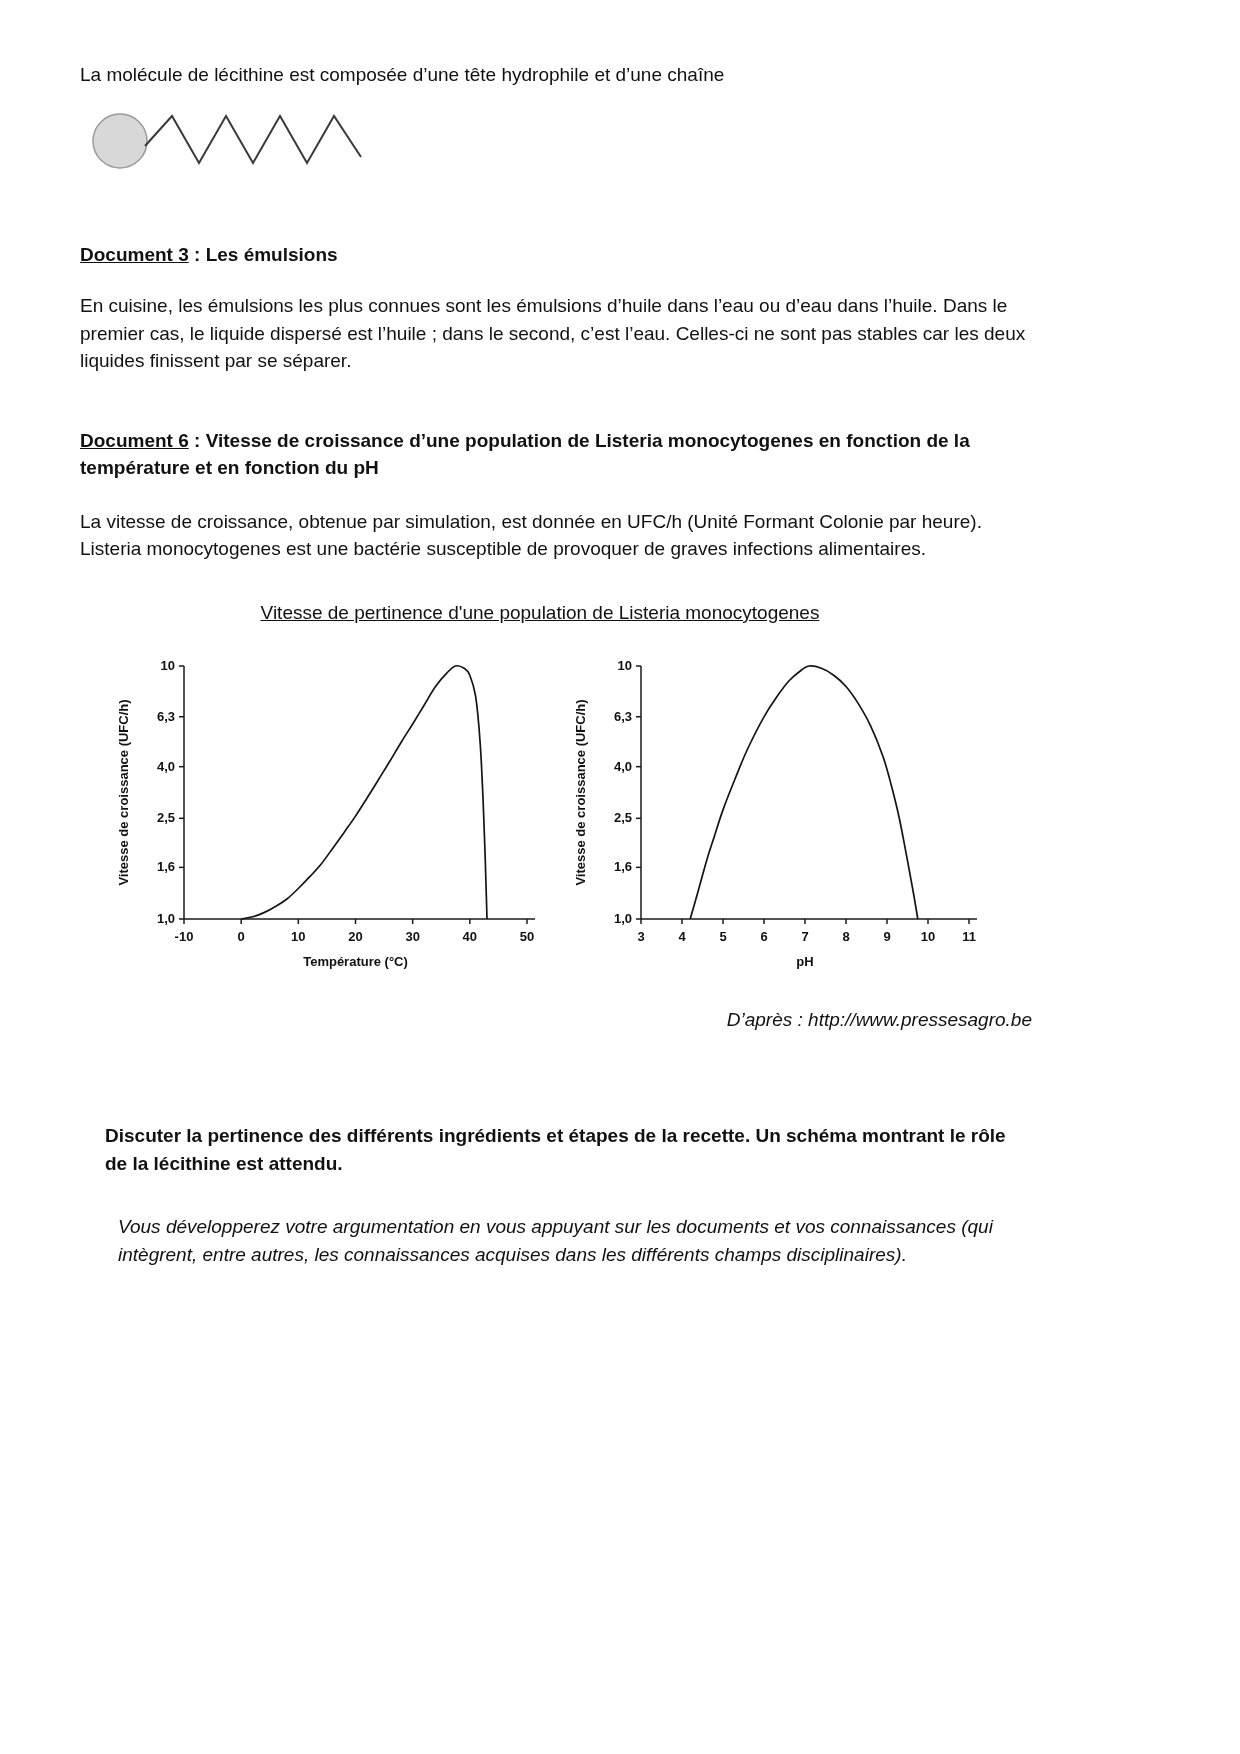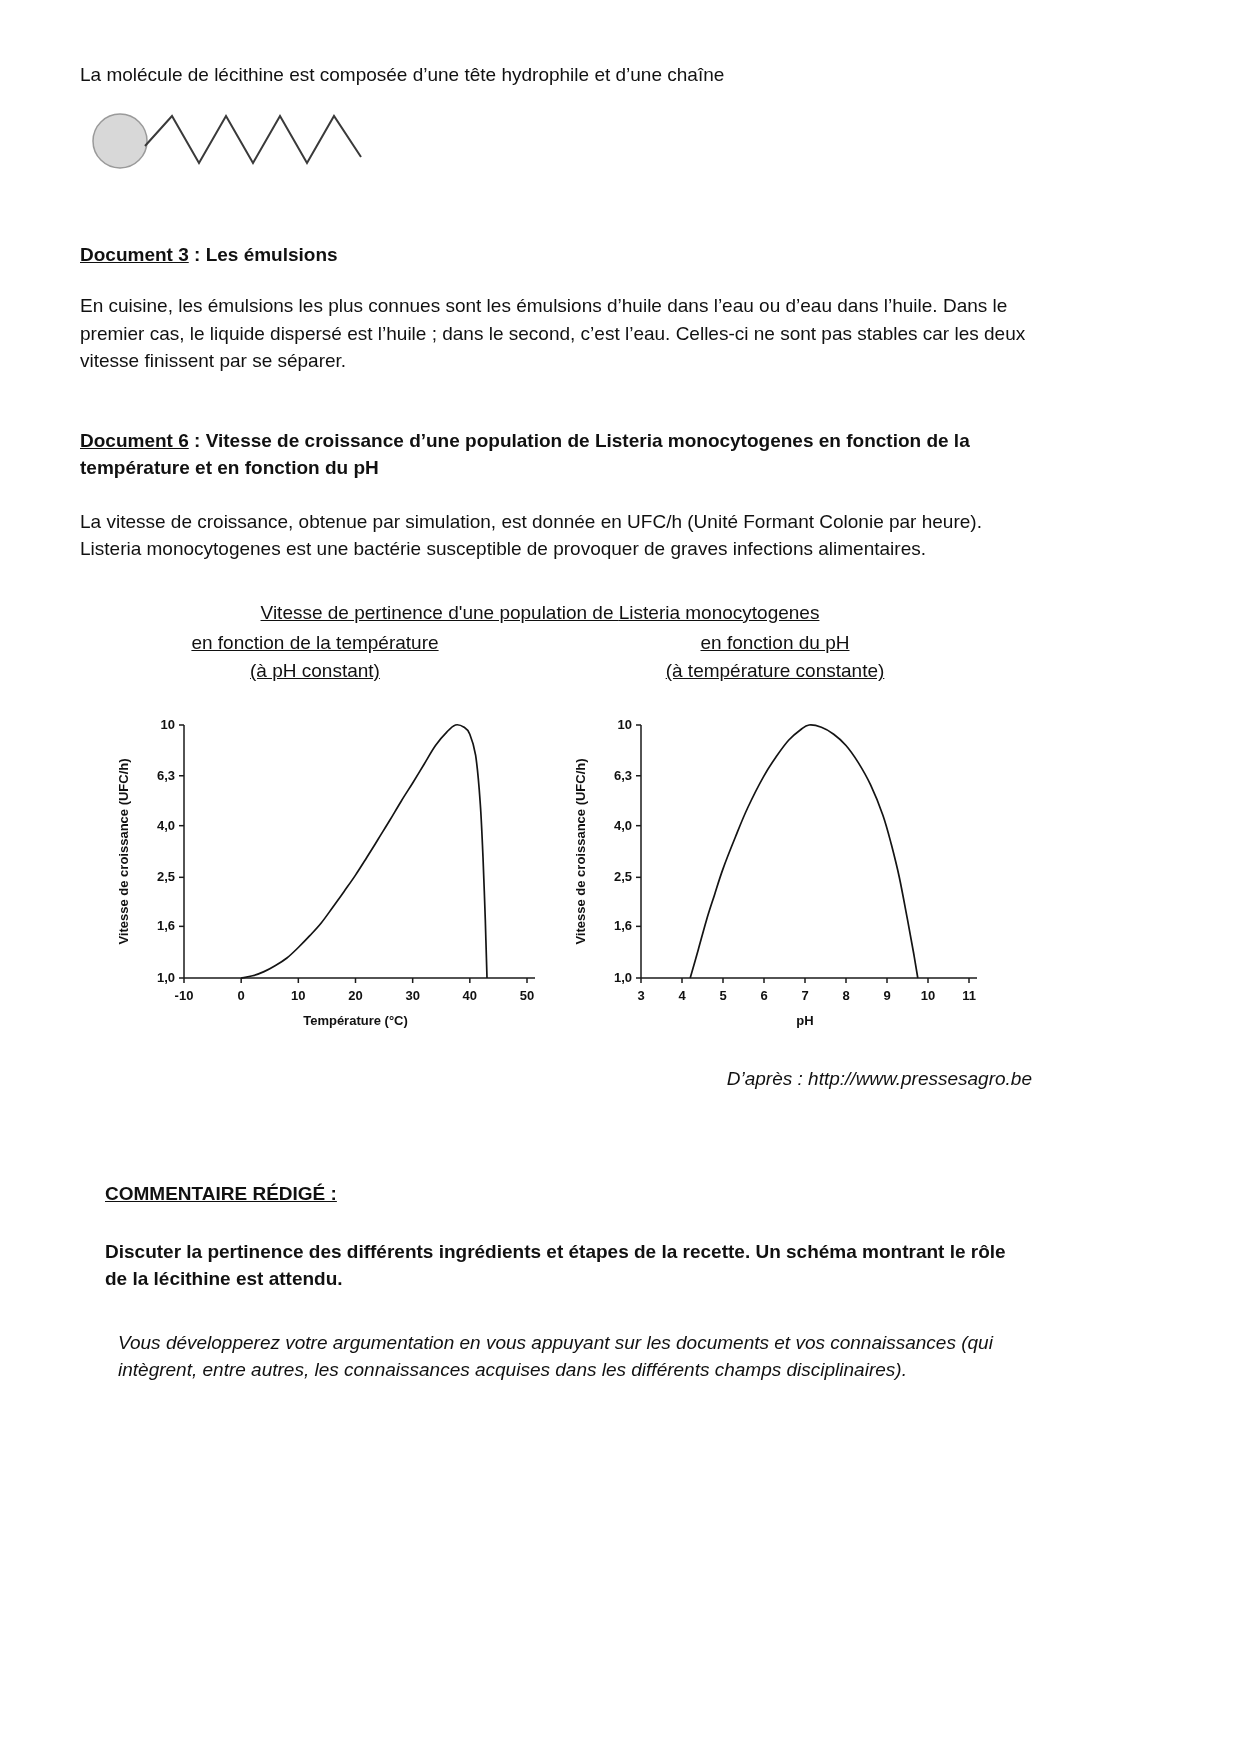--- a/index.html
+++ b/index.html
@@ -46,39 +46,29 @@
 
   <p class="intro">La molécule de lécithine est composée d’une tête hydrophile et d’une chaîne</p>
 
   <svg class="lecithin-svg" width="320" height="84" viewBox="0 0 320 84">
     <circle cx="36" cy="42" r="27" fill="#d8d8d8" stroke="#9a9a9a" stroke-width="1.5"></circle>
     <path d="M61,47 L88,17 L115,64 L142,17 L169,64 L196,17 L223,64 L250,17 L277,58" fill="none" stroke="#3a3a3a" stroke-width="2" stroke-linejoin="miter"></path>
   </svg>
 
   <p class="doc-heading"><span class="u">Document 3</span><span> : Les émulsions</span></p>
 
-  <p class="doc-body">En cuisine, les émulsions les plus connues sont les émulsions d’huile dans l’eau ou d’eau dans l’huile. Dans le premier cas, le liquide dispersé est l’huile ; dans le second, c’est l’eau. Celles-ci ne sont pas stables car les deux vitesse finissent par se séparer.</p>
+  <p class="doc-body">En cuisine, les émulsions les plus connues sont les émulsions d’huile dans l’eau ou d’eau dans l’huile. Dans le premier cas, le liquide dispersé est l’huile ; dans le second, c’est l’eau. Celles-ci ne sont pas stables car les deux liquides finissent par se séparer.</p>
 
   <p class="doc4-heading"><span class="u">Document 6</span><span> : Vitesse de croissance d’une population de </span><span class="i">Listeria monocytogenes</span><span> en fonction de la température et en fonction du pH</span></p>
 
   <p class="doc4-body"><span>La vitesse de croissance, obtenue par simulation, est donnée en UFC/h (Unité Formant Colonie par heure).</span><br><span class="i">Listeria monocytogenes</span><span> est une bactérie susceptible de provoquer de graves infections alimentaires.</span></p>
 
   <div class="figure">
     <div class="fig-title u"><span>Vitesse de pertinence d'une population de </span><span class="i">Listeria monocytogenes</span></div>
 
-    <div class="fig-subtitles">
-      <div class="fig-sub-left">
-        <div class="u">en fonction de la température</div>
-        <div class="u">(à pH constant)</div>
-      </div>
-      <div class="fig-sub-right">
-        <div class="u">en fonction du pH</div>
-        <div class="u">(à température constante)</div>
-      </div>
-    </div>
 
     <div class="charts-row">
       <svg width="445" height="325" viewBox="0 0 445 325">
           <line x1="70" y1="14" x2="70" y2="267" stroke="#1a1a1a" stroke-width="1.5"></line>
           <line x1="70" y1="267" x2="421" y2="267" stroke="#1a1a1a" stroke-width="1.5"></line>
           <line x1="65" y1="267" x2="70" y2="267" stroke="#1a1a1a" stroke-width="1.5"></line>
           <text x="61" y="271" text-anchor="end" class="tick">1,0</text>
           <line x1="65" y1="215.35764438805103" x2="70" y2="215.35764438805103" stroke="#1a1a1a" stroke-width="1.5"></line>
           <text x="61" y="219.35764438805103" text-anchor="end" class="tick">1,6</text>
           <line x1="65" y1="166.3211778059745" x2="70" y2="166.3211778059745" stroke="#1a1a1a" stroke-width="1.5"></line>
@@ -143,18 +133,17 @@
           <text x="234" y="314" text-anchor="middle" class="axis-title">pH</text>
           <text text-anchor="middle" class="axis-title" transform="translate(14 140.5) rotate(-90)">Vitesse de croissance (UFC/h)</text>
           <path d="M119.2,267.0C120.6,262.2 124.7,247.9 127.4,238.2C130.1,228.5 132.9,217.9 135.6,208.7C138.3,199.5 141.1,191.4 143.8,182.9C146.5,174.4 148.6,167.3 152.0,157.9C155.4,148.4 160.2,136.4 164.3,126.3C168.4,116.1 171.8,107.2 176.6,97.0C181.4,86.7 188.2,73.3 193.0,64.8C197.8,56.2 201.2,51.5 205.3,45.6C209.4,39.7 213.5,33.8 217.6,29.3C221.7,24.8 226.5,21.0 229.9,18.5C233.3,15.9 234.7,14.4 238.1,14.0C241.5,13.6 246.3,14.7 250.4,16.2C254.5,17.7 258.6,20.1 262.7,23.2C266.8,26.2 270.9,29.7 275.0,34.5C279.1,39.2 283.2,45.1 287.3,51.6C291.4,58.2 295.5,65.1 299.6,73.9C303.7,82.6 308.5,94.4 311.9,104.2C315.3,114.0 317.4,122.2 320.1,132.5C322.8,142.9 325.6,153.6 328.3,166.3C331.0,179.0 334.1,196.0 336.5,208.7C338.9,221.4 340.9,232.8 342.7,242.5C344.4,252.2 346.1,262.9 346.8,267.0" fill="none" stroke="#141414" stroke-width="1.7" stroke-linejoin="round"></path>
         </svg>
     </div>
 
     <div class="fig-source">D’après : http://www.pressesagro.be</div>
   </div>
 
   <div class="commentaire">
-    <p class="commentaire-heading">COMMENTAIRE RÉDIGÉ :</p>
     <p class="commentaire-bold">Discuter la pertinence des différents ingrédients et étapes de la recette. Un schéma montrant le rôle de la lécithine est attendu.</p>
     <p class="commentaire-italic">Vous développerez votre argumentation en vous appuyant sur les documents et vos connaissances (qui intègrent, entre autres, les connaissances acquises dans les différents champs disciplinaires).</p>
   </div>
 
 </div>
 
 </body></html>

